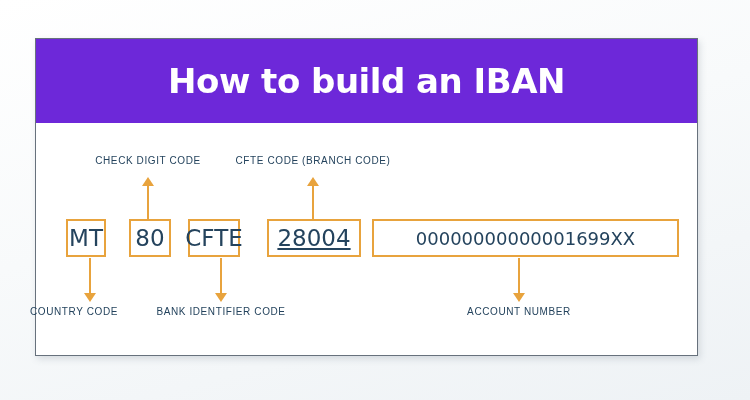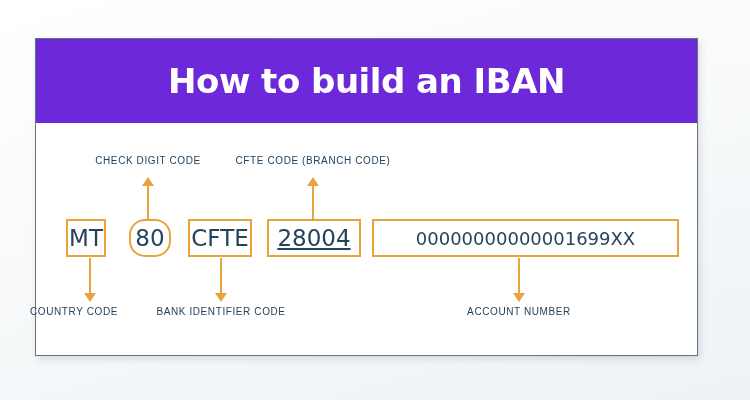--- a/index.html
+++ b/index.html
@@ -45,22 +45,22 @@
     border:2px solid #e8a33d;
     box-sizing:border-box;
     display:flex; align-items:center; justify-content:center;
     color:#24435d;
     font-size:23px;
     letter-spacing:0;
     white-space:nowrap;
     background:#ffffff;
   }
   #box-country        { left:66px;  width:40px;  }
-  #box-check-digit    { left:129px; width:42px;border-radius:16px;  }
-  #box-bank-identifier{ left:188px; width:64px;  }
+  #box-check-digit    { left:129px; width:42px;  }
+  #box-bank-identifier{ left:188px; width:52px;  }
   #box-sort-code      { left:267px; width:94px;text-decoration:underline;  }
   #box-account-number { left:372px; width:307px; font-size:18px; }
 
   
   .seg-label {
     position:absolute;
     transform:translateX(-50%);
     font-family:"Liberation Sans", sans-serif;
     font-size:10px;
     letter-spacing:0.6px;

